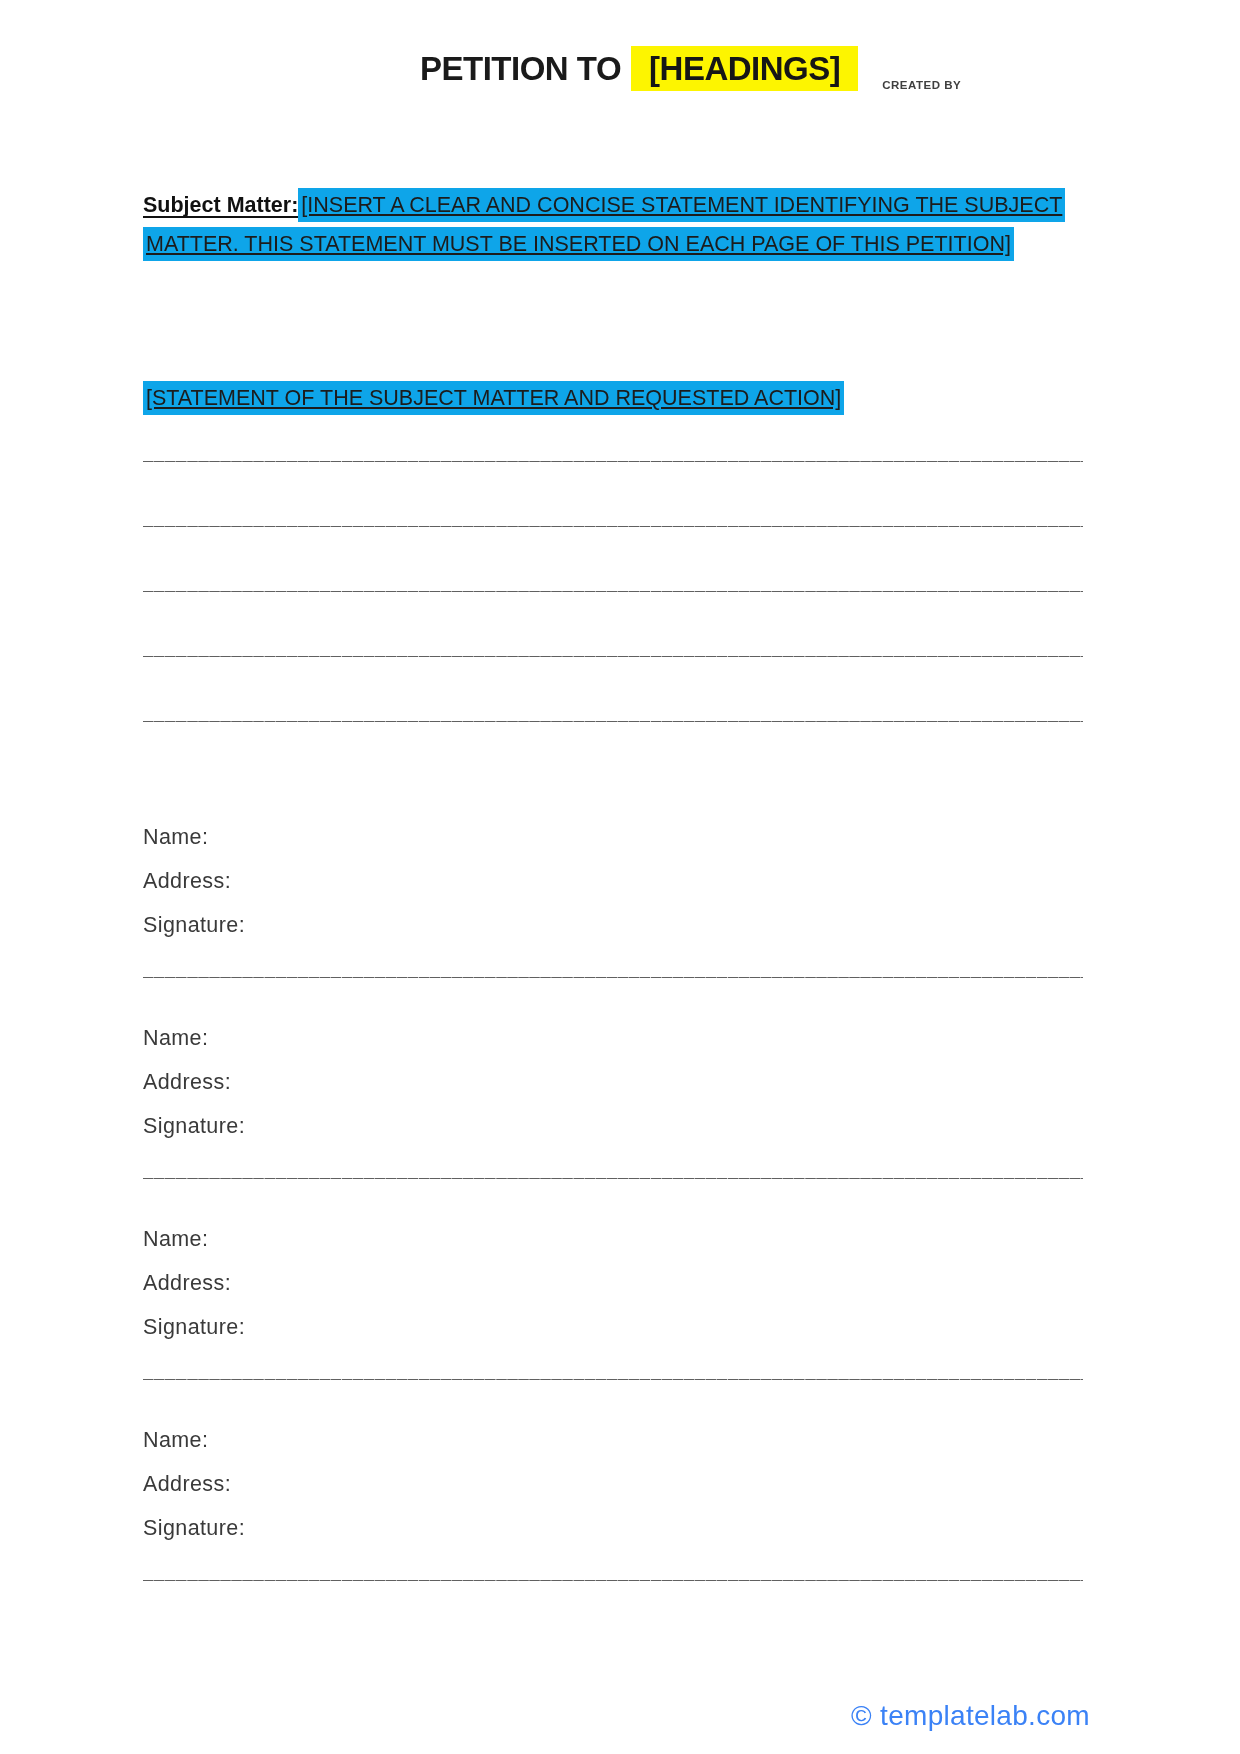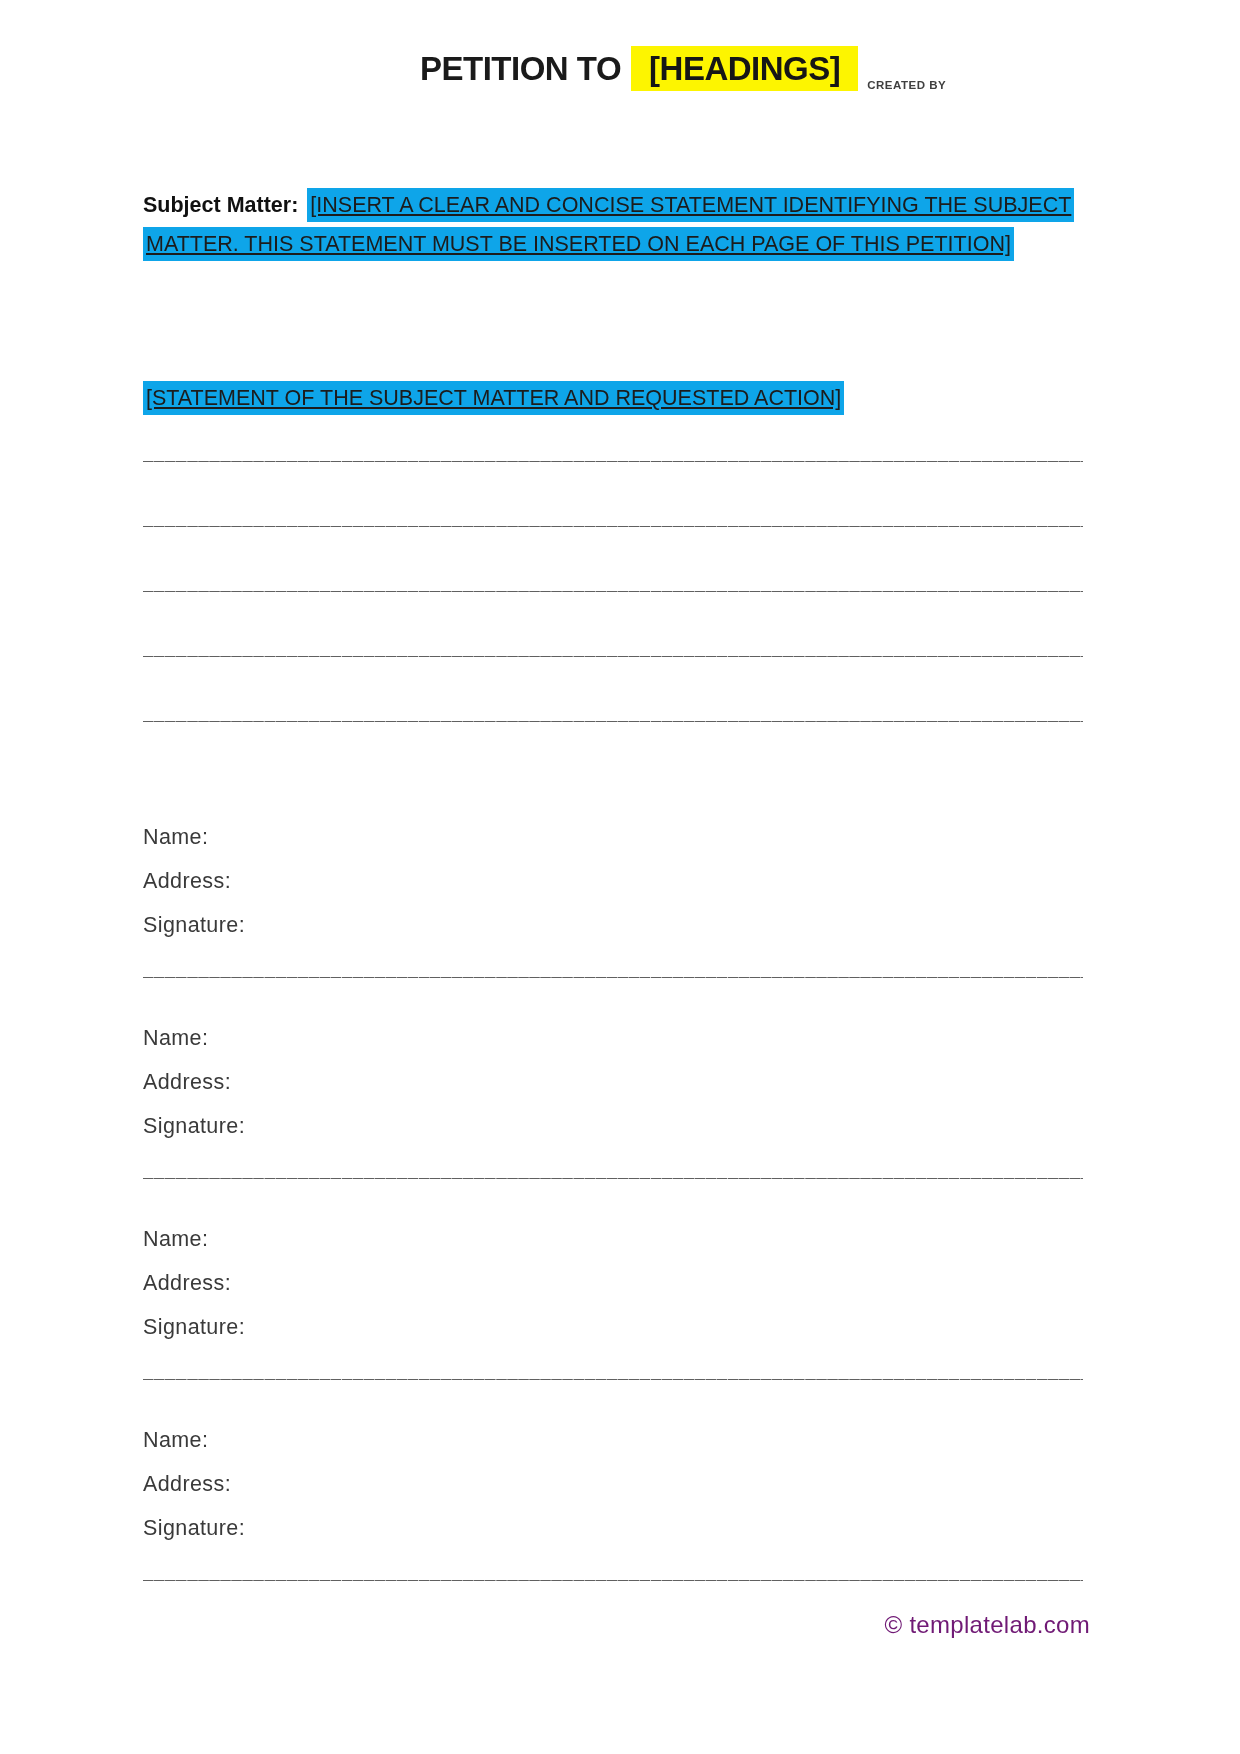--- a/index.html
+++ b/index.html
@@ -17,43 +17,43 @@
     position:absolute; top:50px; left:420px;
     display:flex; align-items:flex-end;
   }
   .doc-title {
     font-size:33px; font-weight:bold; color:#1a1a1a;
     letter-spacing:-0.5px; line-height:1.15;
     padding-bottom:5px; white-space:nowrap;
   }
   .title-prefix { margin-right:10px; }
   .title-hl { background:#fdf500; padding:4px 18px; color:#161616; }
-  .logo { margin-left:4px; display:flex; flex-direction:column; }
+  .logo { margin-left:19px; display:flex; flex-direction:column; }
   .created-by {
     font-size:11.5px; font-weight:bold; color:#3f3f3f;
     letter-spacing:0.5px; margin-left:5px; line-height:1.2;
   }
   .logo-name {
     font-family:"DejaVu Sans","Liberation Sans",sans-serif;
     font-size:46px; font-weight:bold; letter-spacing:-2.5px;
     line-height:0.9; white-space:nowrap;
   }
   .logo-gray { color:#414042; }
   .logo-red  { color:#e02b22; }
 
   
   .subject {
     position:absolute; top:186px; left:143px; width:935px;
     font-size:21.5px; line-height:39px; color:#1c1c1c;
   }
   .subject-label {
     font-weight:bold; color:#111;
+    text-decoration:underline;
     text-decoration-thickness:2px;
     text-underline-offset:4px;
-    margin-right:9px;
   }
   .hl-run {
     background:#0ea5e9; color:#1c1c1c;
     padding:5px 3px;
     -webkit-box-decoration-break:clone; box-decoration-break:clone;text-decoration:underline;
   }
 
   
   .statement {
     position:absolute; top:379px; left:143px;
@@ -83,22 +83,22 @@
   .sep-line {
     position:absolute; left:0; top:138px; width:940px; height:22px;
     overflow:hidden; white-space:nowrap;
     font-family:"DejaVu Sans Mono","Liberation Mono",monospace;
     font-size:17.5px; line-height:20px;
     letter-spacing:0.5px; color:#161616;
   }
 
   
   .footer {
-    position:absolute; top:1611px; right:150px;
-    font-size:24px; color:#701a75; letter-spacing:0.3px;
+    position:absolute; top:1700px; right:150px;
+    font-size:28px; color:#3b82f6; letter-spacing:0.3px;
   }
 </style>
 </head>
 <body>
 
 <div class="page">
 
   <div class="header">
     <div class="doc-title">
       <span class="title-prefix">PETITION TO</span><span class="title-hl">[HEADINGS]</span>

